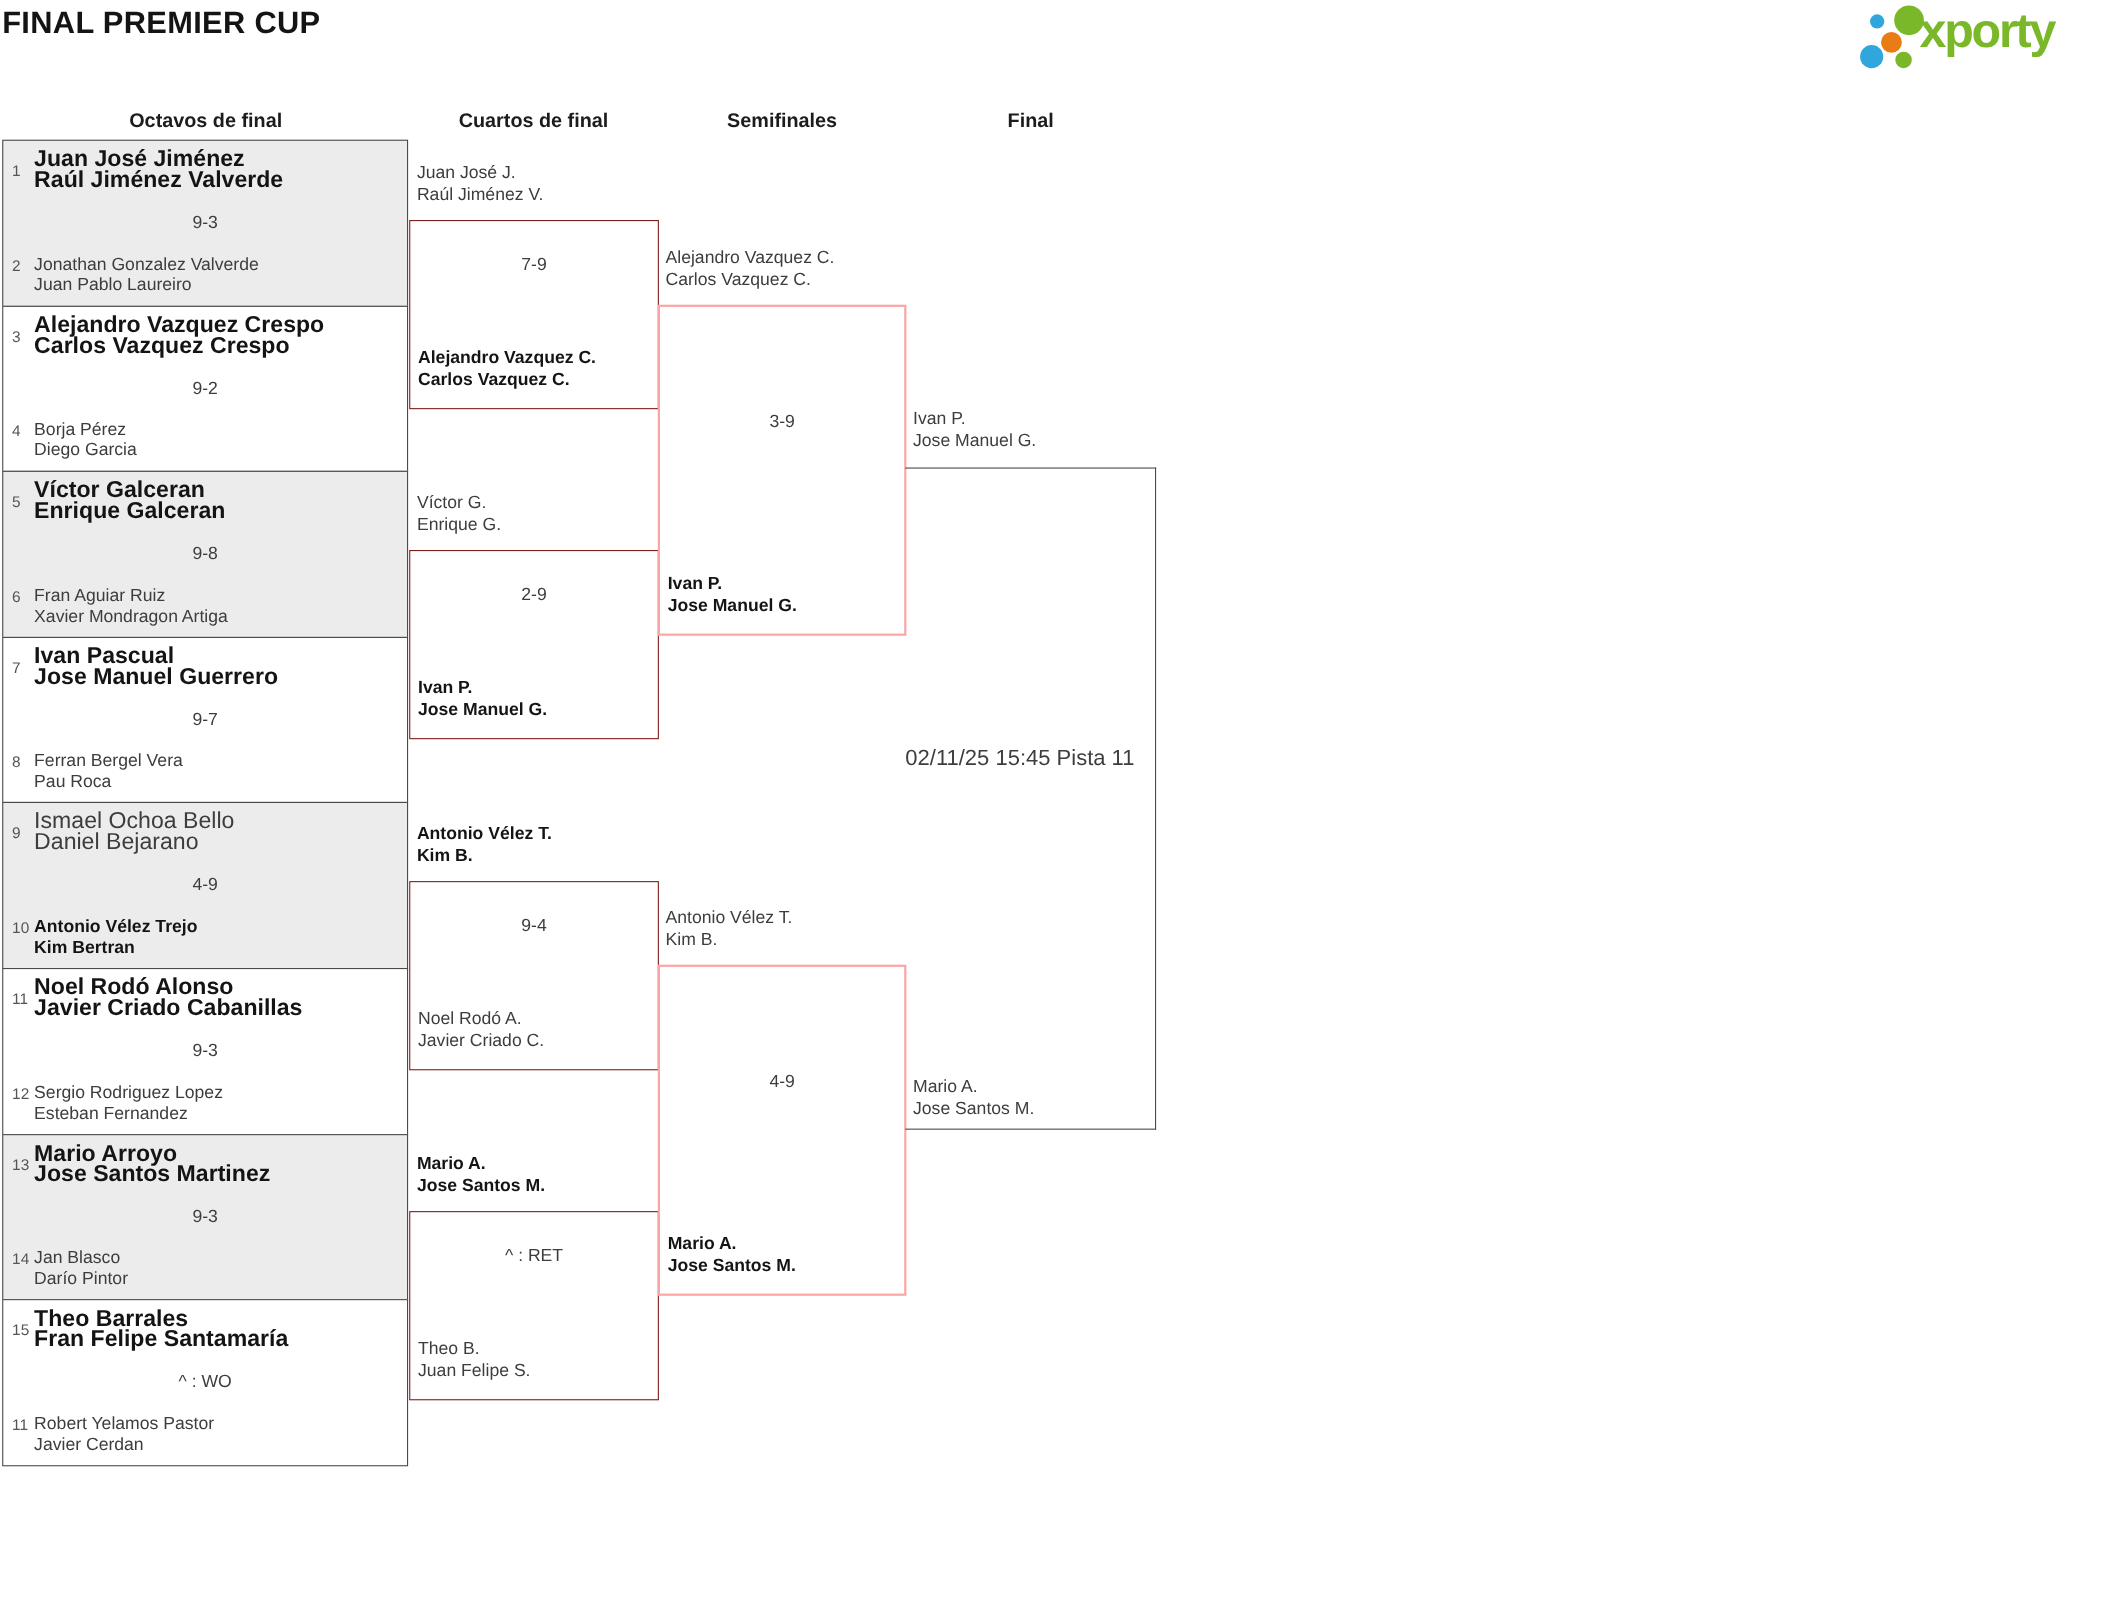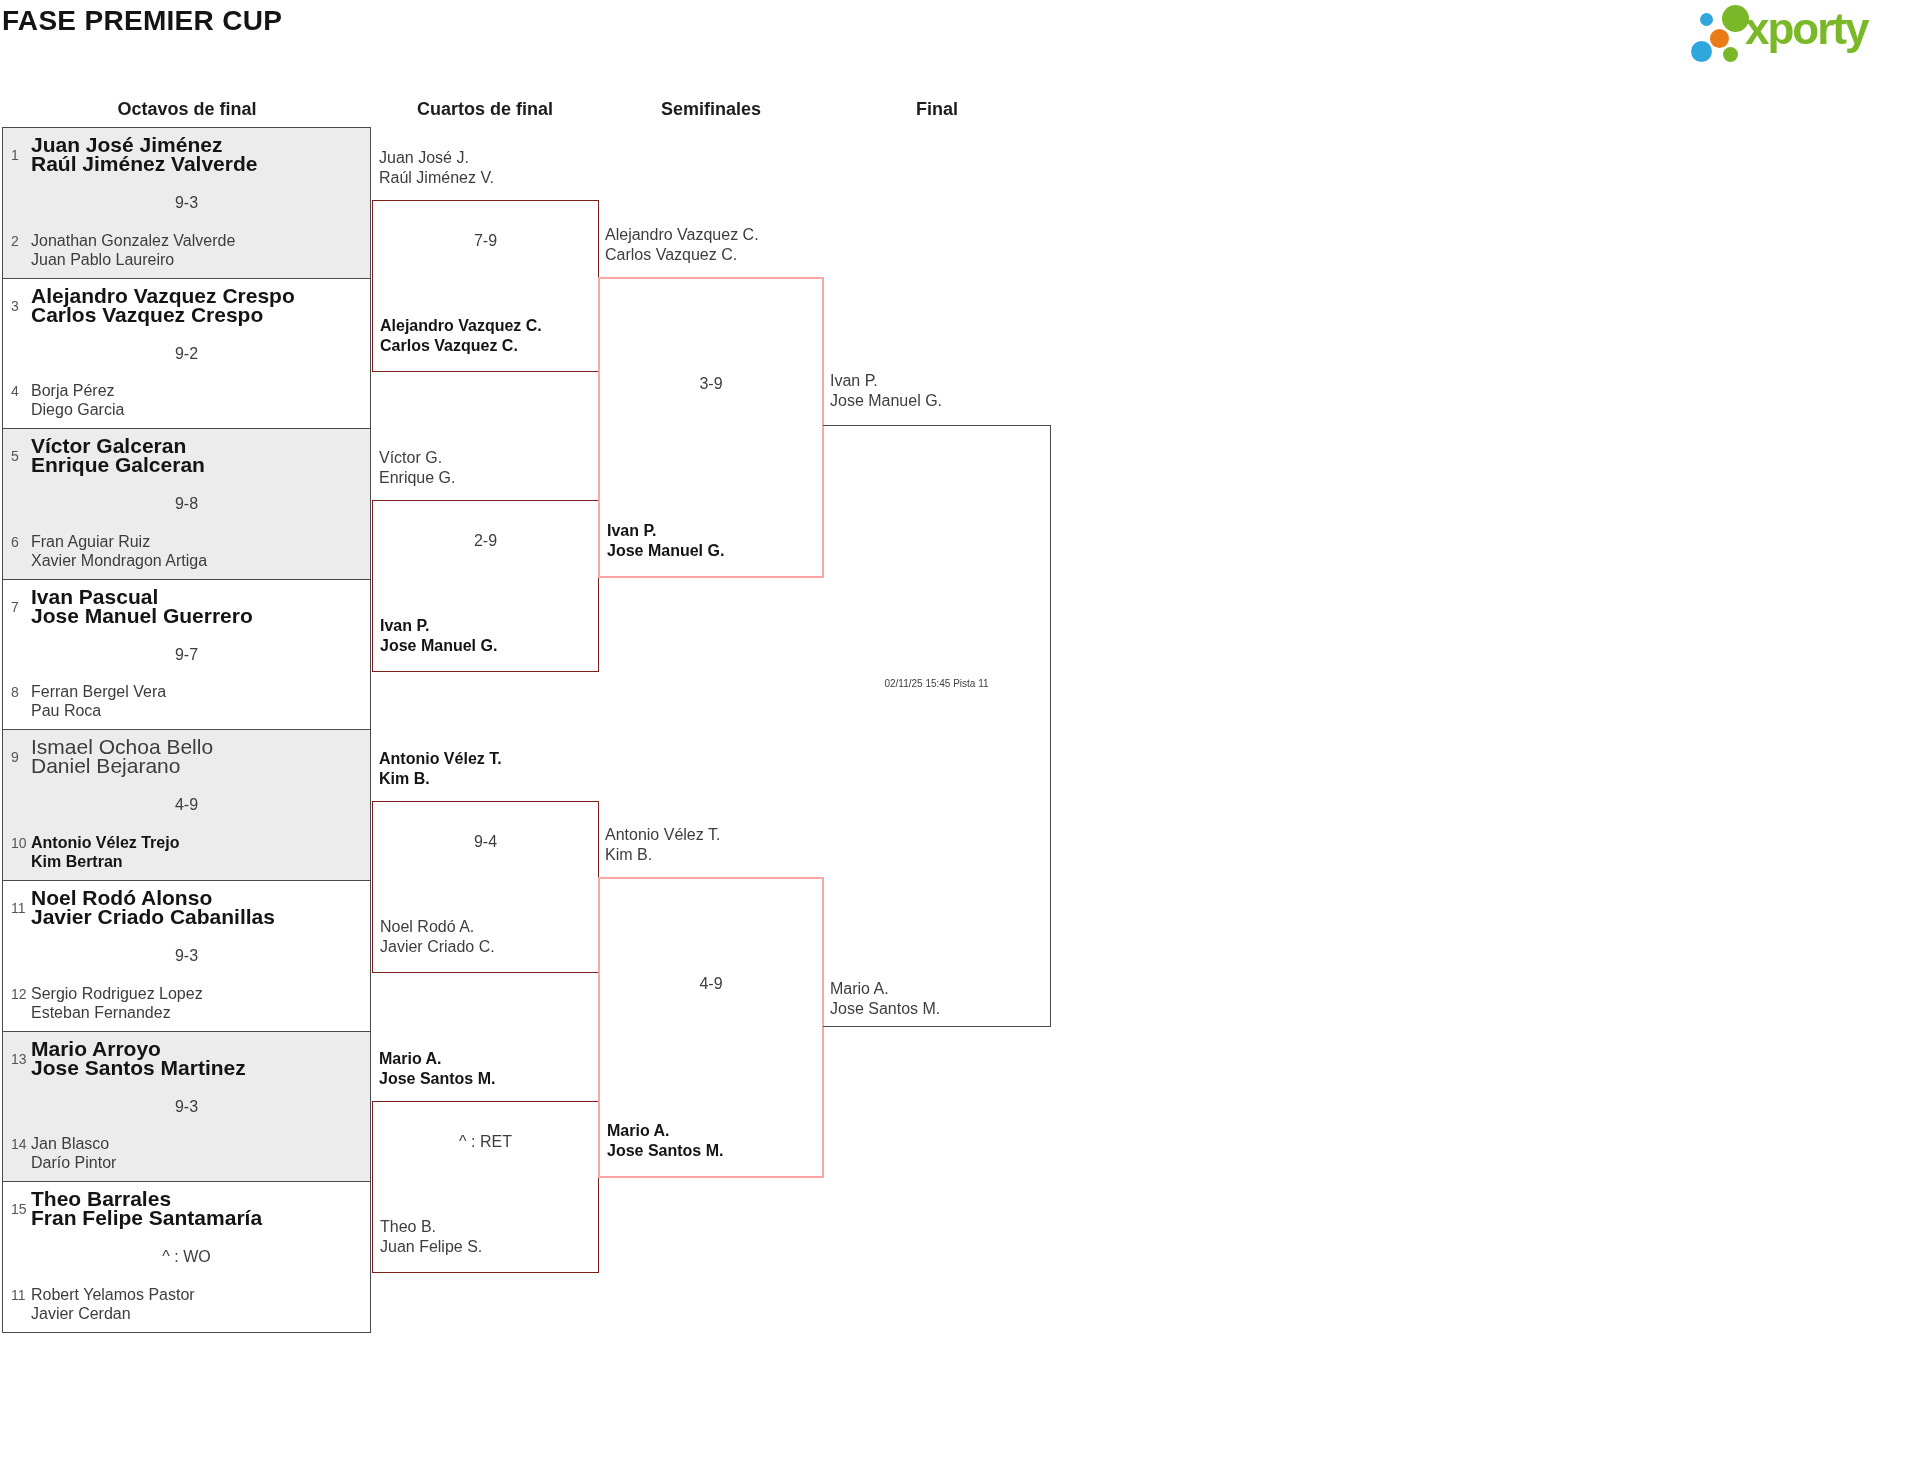--- a/index.html
+++ b/index.html
@@ -38,41 +38,41 @@
   .sbox{position:absolute;left:598px;width:226px;height:301px;
         border:2px solid #fca5a5;box-sizing:border-box;}
   .slabel{position:absolute;left:605px;font-size:16px;line-height:20px;}
   .ssc{position:absolute;left:0;right:0;top:96px;text-align:center;font-size:16px;color:#3d3d3d;}
   .steam{position:absolute;left:7px;bottom:15px;font-size:16px;line-height:20px;}
 
   
   .fbox{position:absolute;left:823px;top:425px;width:228px;height:602px;
         border:1px solid #4a4a4a;border-left:none;box-sizing:border-box;}
   .flabel{position:absolute;left:830px;top:371px;font-size:16px;line-height:20px;}
-  .fsched{position:absolute;left:0;right:0;top:252px;text-align:center;
-          font-size:10px;color:#3d3d3d;}
+  .fsched{position:absolute;left:0;right:0;top:252px;
+          font-size:20px;color:#3d3d3d;}
   .fteam{position:absolute;left:7px;bottom:7px;font-size:16px;line-height:20px;}
 
   
   .logo{position:absolute;left:1688px;top:0;width:232px;height:70px;cursor:pointer;}
   .dot{position:absolute;border-radius:50%;}
   .d1{left:12px;top:13px;width:13px;height:13px;background:#2fa7dc;}
   .d2{left:34px;top:5px;width:27px;height:27px;background:#7ab829;}
   .d3{left:22px;top:29px;width:19px;height:19px;background:#ea7c16;}
   .d4{left:3px;top:41px;width:21px;height:21px;background:#2fa7dc;}
   .d5{left:35px;top:47px;width:15px;height:15px;background:#7ab829;}
   .logo-text{position:absolute;left:57px;top:4px;font-size:44px;font-weight:700;
              color:#7ab829;letter-spacing:-2px;}
 </style>
 </head>
 <body>
 
 <div class="page">
 
-  <div class="title"><span>FASE PREMIER CUP</span><br>
+  <div class="title"><span>FINAL PREMIER CUP</span><br>
     </div>
 
   <div class="logo">
     <span class="dot d1"></span>
     <span class="dot d2"></span>
     <span class="dot d3"></span>
     <span class="dot d4"></span>
     <span class="dot d5"></span>
     <span class="logo-text">xporty</span>
   </div>

